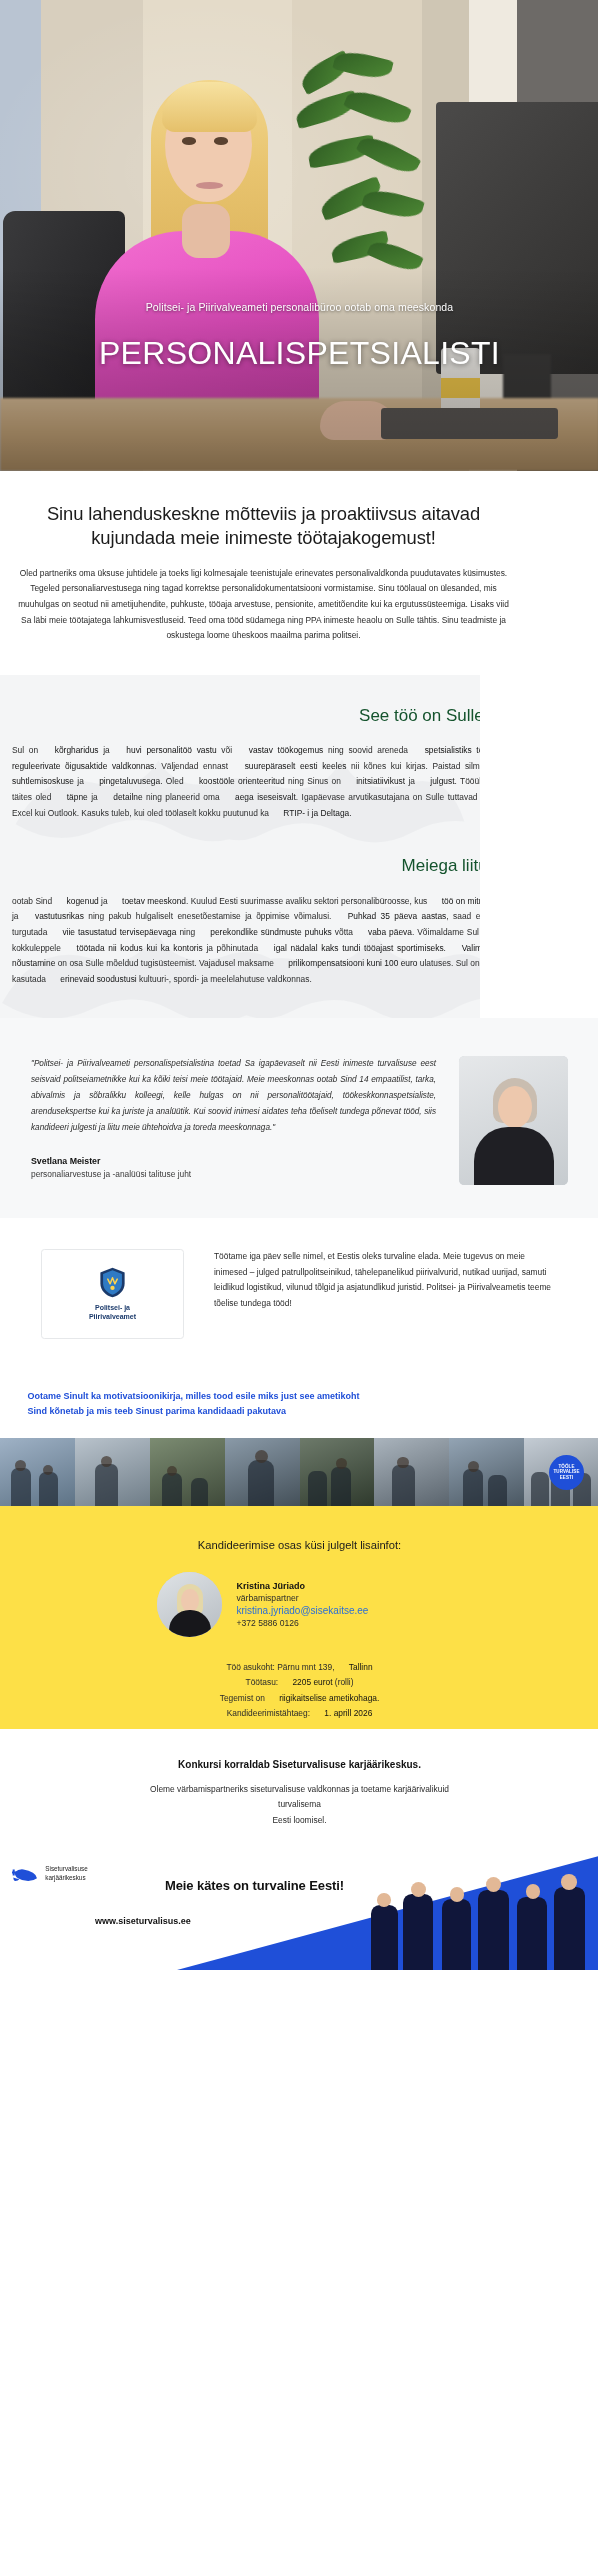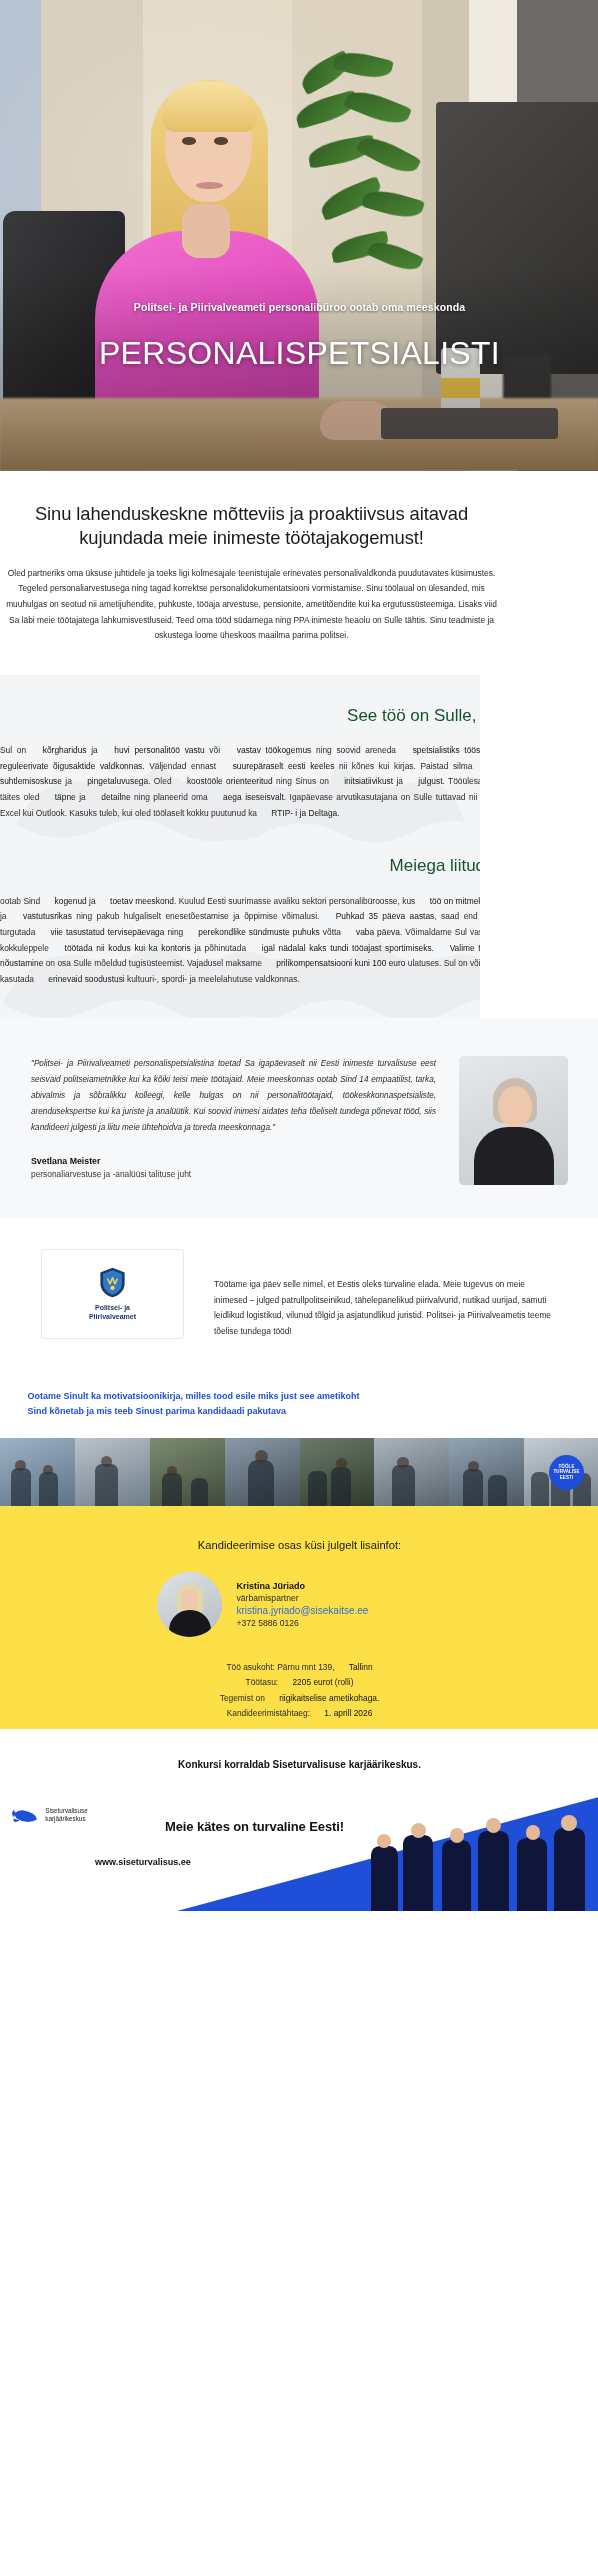--- a/index.html
+++ b/index.html
@@ -129,35 +129,35 @@
     position:absolute; left:0; bottom:0; width:599px; height:204px;
     background:linear-gradient(180deg, rgba(0,0,0,0) 0%, rgba(0,0,0,.18) 45%, rgba(0,0,0,.30) 100%);
   }
   .hero-text {
     position:absolute; left:0; right:0; top:301px;
     text-align:center;
     color:#fff;
   }
   .hero-kicker {
     font-size:10.5px;
-    font-weight:bold;
+    font-weight:normal;
     letter-spacing:0.1px;
     text-shadow:0 0.7px 2.7px rgba(0,0,0,.55);
     padding:0 27px;
   }
   .hero-title {
     margin-top:22px;
     font-size:32px;
     font-weight:normal;
     letter-spacing:0.3px;
     text-shadow:0 1.4px 5.4px rgba(0,0,0,.45);
   }
 
   
-  .sec { width:480px; padding:31px 0; }
+  .sec { width:480px; padding:31px 12px; }
   .wrap { width:503px; margin:0 auto; }
 
   .lead-title {
     font-size:18.4px;
     line-height:1.33;
     font-weight:normal;
     text-align:center;
     color:#1b1b1b;
     letter-spacing:-0.1px;
   }
@@ -219,21 +219,21 @@
   }
   .tp-hair {
     position:absolute; left:34px; top:22px; width:44px; height:45px;
     background:#c9bdb0; border-radius:22px 22px 9.5px 9.5px;
   }
 
   
   .mission { background:#ffffff; padding:31px 0 27px; }
   .mission-inner {
     width:517px; margin:0 auto;
-    display:flex; gap:30px; align-items:flex-end;
+    display:flex; gap:30px; align-items:flex-start;
   }
   .logo-card {
     flex:0 0 auto; width:143px; height:90px; background:#fff;
     border:0.7px solid #e6e8ea; border-radius:3.4px;
     display:flex; flex-direction:column; align-items:center; justify-content:center;
     gap:5.4px;
   }
   .shield { width:27px; height:31px; }
   .logo-text {
     font-size:7px; font-weight:bold; color:#1b3a6b; text-align:center;
@@ -524,20 +524,25 @@
       <span>Tegemist on </span><b>riigikaitselise ametikohaga.</b>
     </div>
     <div>
       <span>Kandideerimistähtaeg: </span><b>1. aprill 2026</b>
     </div>
   </div>
 </section>
 
 <section class="finale">
   <div class="fin-title">Konkursi korraldab Siseturvalisuse karjäärikeskus.</div>
+  <div class="fin-body">
+    <span>Oleme värbamispartneriks siseturvalisuse valdkonnas ja toetame karjäärivalikuid</span><br>
+    <span>turvalisema</span><br>
+    <span>Eesti loomisel.</span>
+  </div>
 </section>
 
 <footer class="footer">
   <div class="f-diag"></div>
   <div class="f-people">
     <div class="fp" style="right:201px; width:27px; height:65px;"></div>
     <div class="fp-head" style="right:208px; bottom:63px; width:13.6px; height:13.6px;"></div>
     <div class="fp" style="right:166px; width:30px; height:76px;"></div>
     <div class="fp-head" style="right:173px; bottom:73px; width:15px; height:15px;"></div>
     <div class="fp" style="right:128px; width:28.6px; height:71px;"></div>

